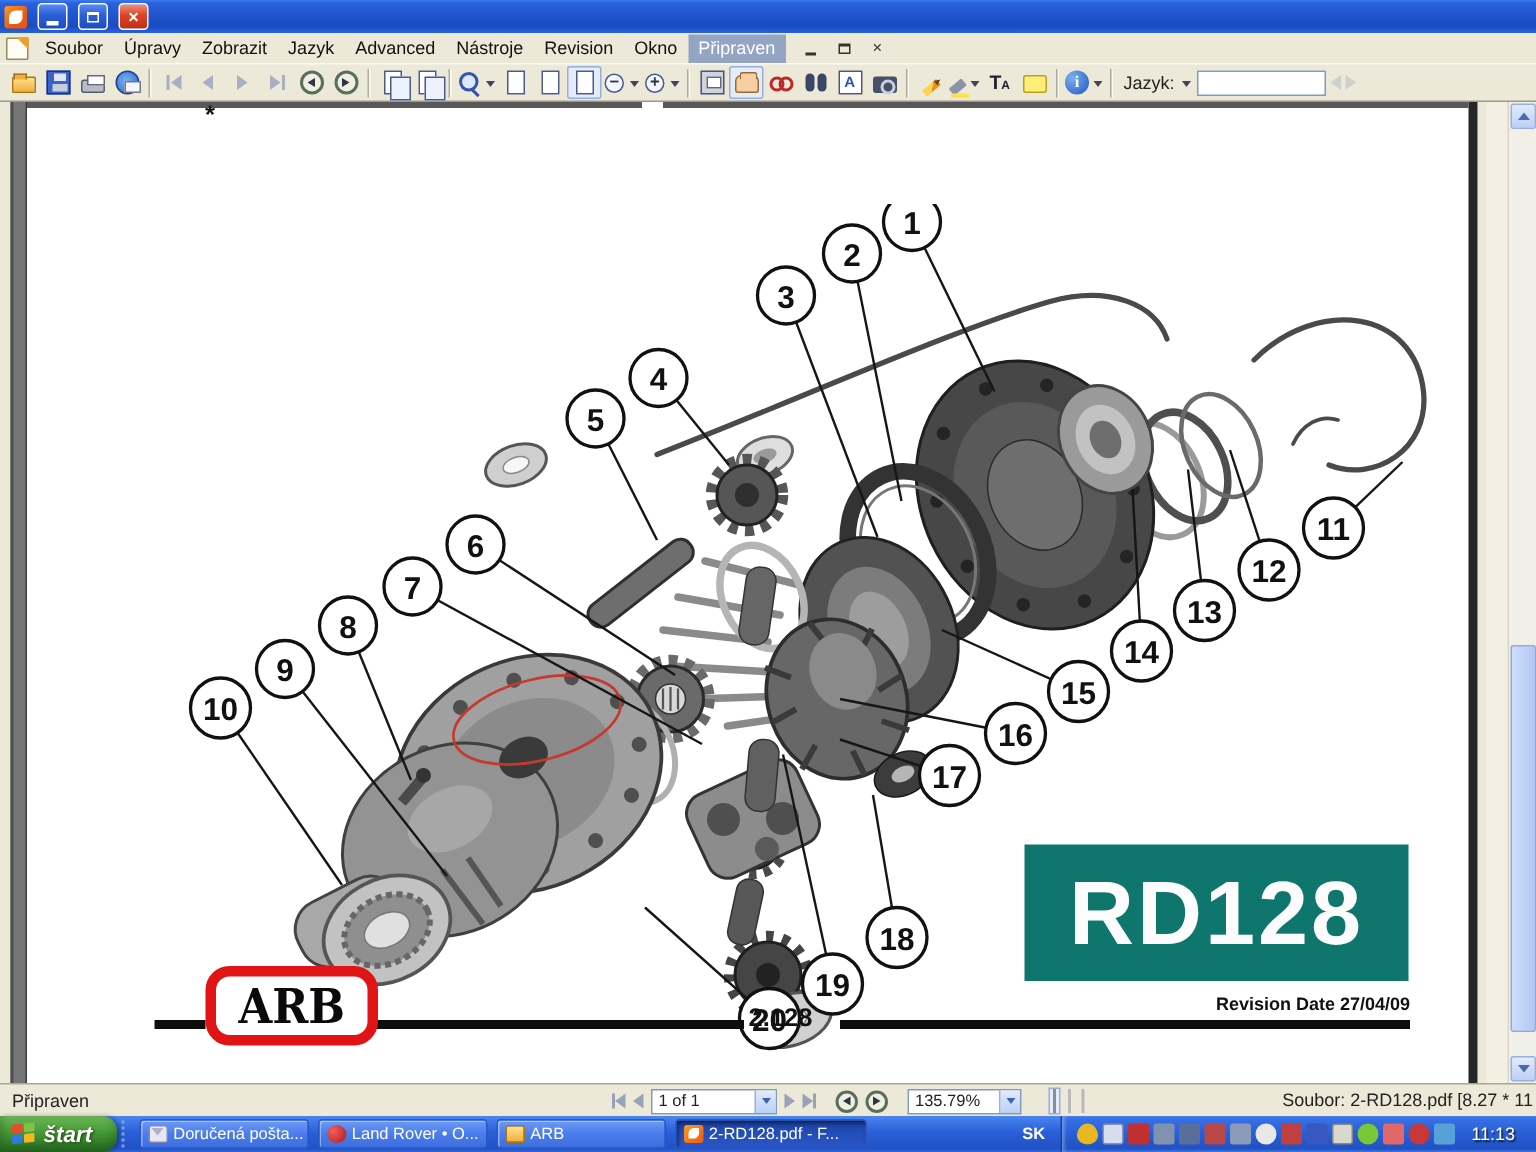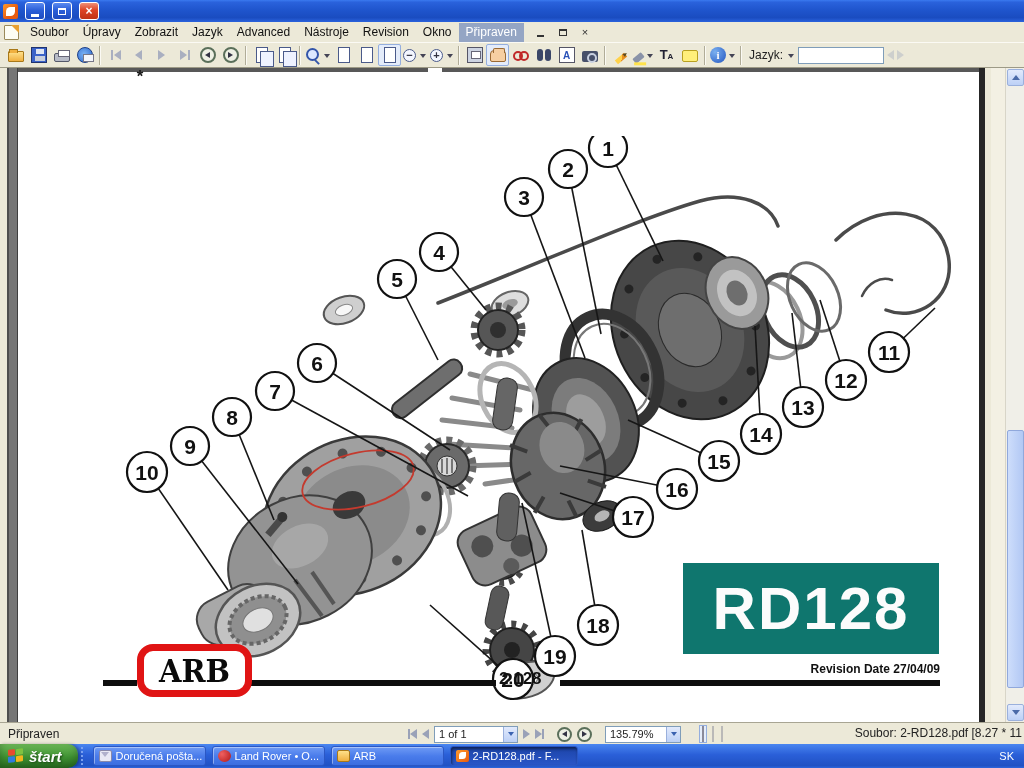--- a/index.html
+++ b/index.html
@@ -149,21 +149,21 @@
 .qdiv{width:6px;height:18px;margin:0 3px;border-left:2px dotted #7aa0f0}
 .task{width:113px;height:20px;margin:0 3px;border-radius:3px;background:linear-gradient(#6f9bf5,#4a7ceb 50%,#3c6ee0);border:1px solid #2b57c4;box-shadow:inset 1px 1px 0 rgba(255,255,255,.4);color:#fff;font-size:11px;display:flex;align-items:center;gap:4px;padding:0 5px;white-space:nowrap;overflow:hidden}
 .task.active{background:linear-gradient(#1c44a8,#2a56c8);box-shadow:inset 1px 2px 3px rgba(0,0,0,.5)}
 .tico{width:13px;height:12px;border-radius:2px;flex:0 0 auto;position:relative}
 .t-mail{background:#e8e8f4;border:1px solid #8888aa}
 .t-mail:after{content:"";position:absolute;left:1px;top:1px;border:4px solid transparent;border-top:5px solid #b0b0cc}
 .t-web{background:radial-gradient(circle at 4px 4px,#f06060,#b01818);border-radius:50%}
 .t-folder{background:linear-gradient(#ffe08a,#f0b040);border:1px solid #a87818}
 .t-foxit{background:linear-gradient(135deg,#ff9a2a,#e85a10)}
 .t-foxit:after{content:"";position:absolute;left:3px;top:2px;width:7px;height:7px;border-radius:50% 0 50% 0;background:#fff}
-.langbox{margin-left:auto;color:#fff;font-size:11px;font-weight:normal;padding:0 10px;display:flex;align-items:center;height:16px}
+.langbox{margin-left:auto;color:#fff;font-size:11px;font-weight:bold;padding:0 10px;display:flex;align-items:center;height:16px}
 .tray{height:24px;display:flex;align-items:center;gap:3px;padding:0 8px 0 10px;background:linear-gradient(#3a74e8,#2a5fd8 45%,#2152c4 90%,#2e66dc);border-left:1px solid #1c3f96;box-shadow:inset 2px 0 2px rgba(255,255,255,.25)}
 .tray .ti{width:14px;height:14px;border-radius:2px;flex:0 0 auto}
 .clock{color:#fff;font-size:12px;padding:0 6px 0 8px;text-shadow:1px 1px 1px #123}
 </style>
 </head>
 <body>
 
 <div class="titlebar">
   <div class="app-icon16"></div>
   <div class="winbtn">
@@ -684,13 +684,31 @@
   </div>
   <div class="task">
     <span class="tico t-folder"></span>
     <span>ARB</span>
   </div>
   <div class="task active" style="width:128px">
     <span class="tico t-foxit"></span>
     <span>2-RD128.pdf - F...</span>
   </div>
   <div class="langbox">SK</div>
+  <div class="tray">
+    <span class="ti" style="background:#e8b820;border-radius:50% 50% 50% 50%/60% 60% 40% 40%"></span>
+    <span class="ti" style="background:#d8dcEC;border:1px solid #8892b8"></span>
+    <span class="ti" style="background:#c03030"></span>
+    <span class="ti" style="background:#7f93b0"></span>
+    <span class="ti" style="background:#5a6e9a"></span>
+    <span class="ti" style="background:#b84848"></span>
+    <span class="ti" style="background:#8a9ab8"></span>
+    <span class="ti" style="background:#e8e8e8;border-radius:50%"></span>
+    <span class="ti" style="background:#c04040"></span>
+    <span class="ti" style="background:#3858c0"></span>
+    <span class="ti" style="background:#d8d8d0;border:1px solid #888"></span>
+    <span class="ti" style="background:#78c838;border-radius:50%"></span>
+    <span class="ti" style="background:#e06868"></span>
+    <span class="ti" style="background:#c83838;border-radius:50%"></span>
+    <span class="ti" style="background:#58a0d8"></span>
+    <span class="clock">11:13</span>
+  </div>
 </div>
 
 </body></html>

